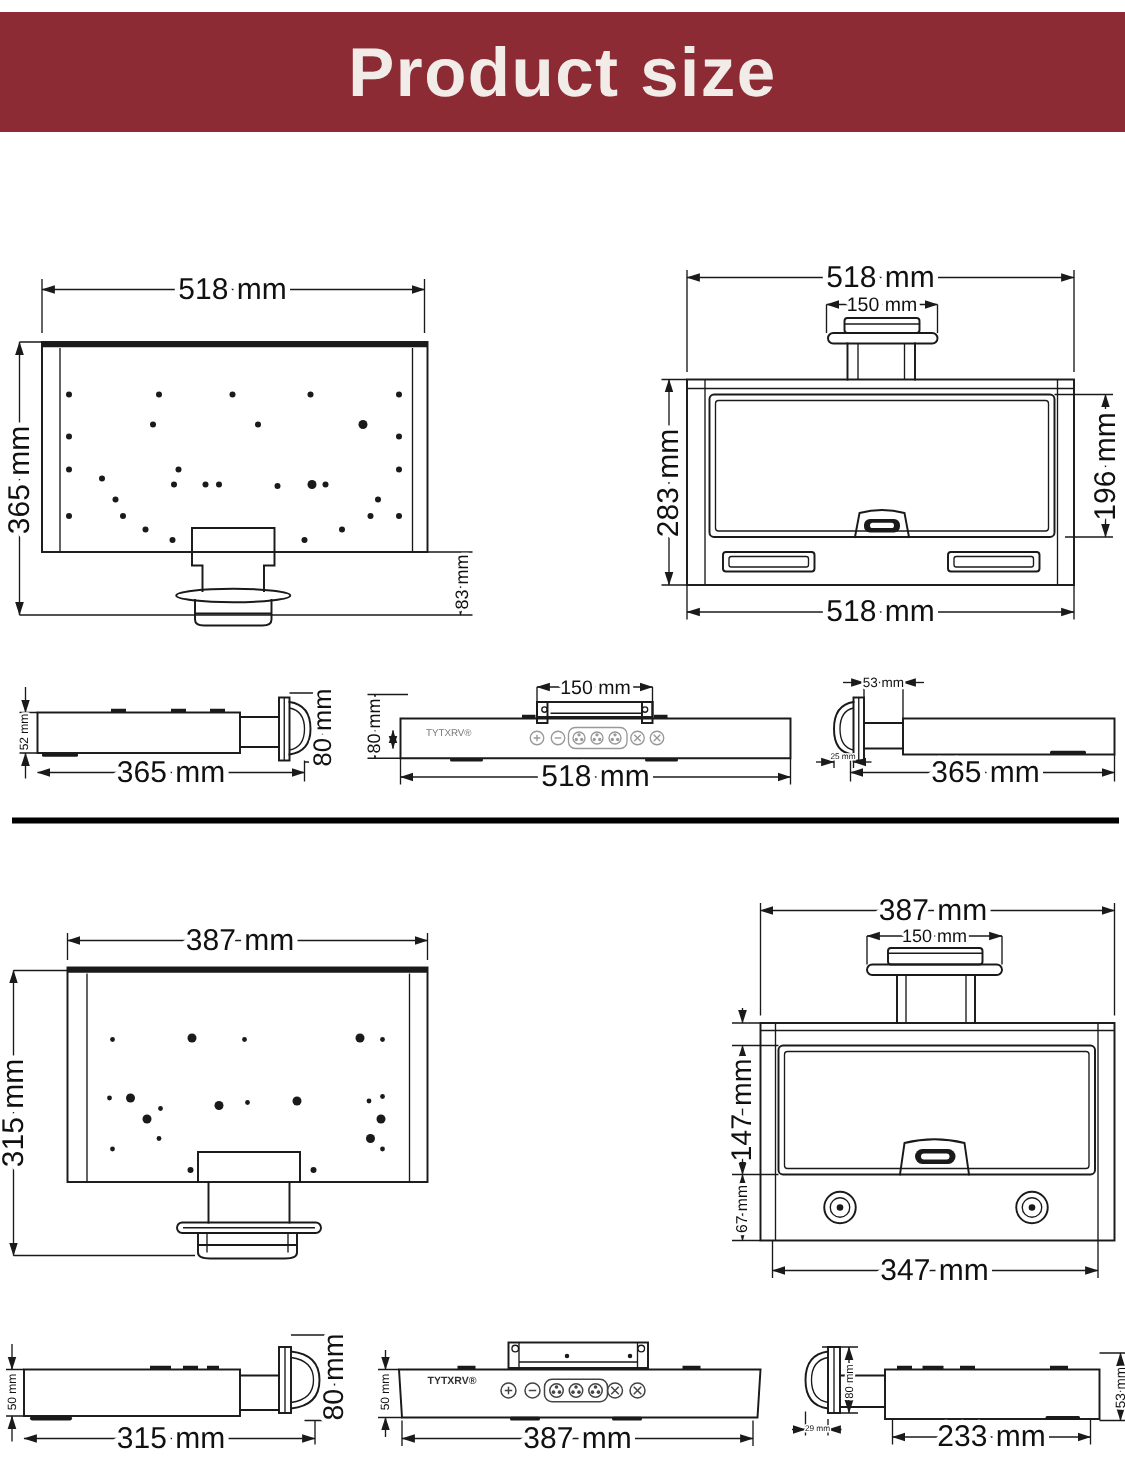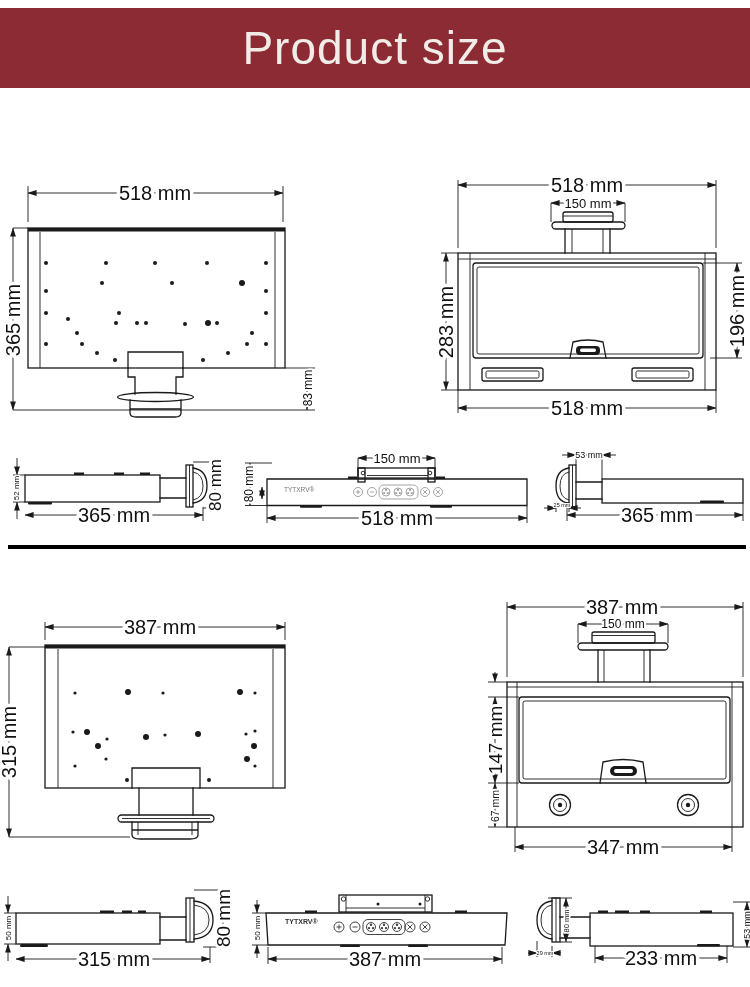--- a/index.html
+++ b/index.html
@@ -1,20 +1,20 @@
 <!DOCTYPE html>
 <html><head>
 <meta charset="utf-8">
 <style>
   html,body{margin:0;padding:0;background:#ffffff;}
   #page{position:relative;width:750px;height:987px;background:#ffffff;overflow:hidden;
         font-family:"Liberation Sans",sans-serif;}
   #banner{position:absolute;left:0;top:8px;width:750px;height:80px;background:#8c2b33;
           z-index:2;display:flex;align-items:center;justify-content:center;}
-  #banner .title{color:#f2ece9;font-size:46px;letter-spacing:1px;font-weight:400;}
+  #banner .title{color:#f2ece9;font-size:46px;letter-spacing:1px;font-weight:700;}
   svg{position:absolute;left:0;top:0;}
   
   .ln{stroke:#1a1a1a;stroke-width:1.3;fill:none;stroke-linecap:square;}
   .thin{stroke:#1a1a1a;stroke-width:0.9;fill:none;}
   .fill{fill:#1a1a1a;stroke:none;}
   .dim{stroke:#1a1a1a;stroke-width:0.9;fill:none;}
   .btn{stroke:#999;stroke-width:0.9;fill:none;}
   .btn2{stroke:#444;stroke-width:1;fill:none;}
   
   text{font-family:"Liberation Sans",sans-serif;fill:#111;stroke:#fff;paint-order:stroke;

